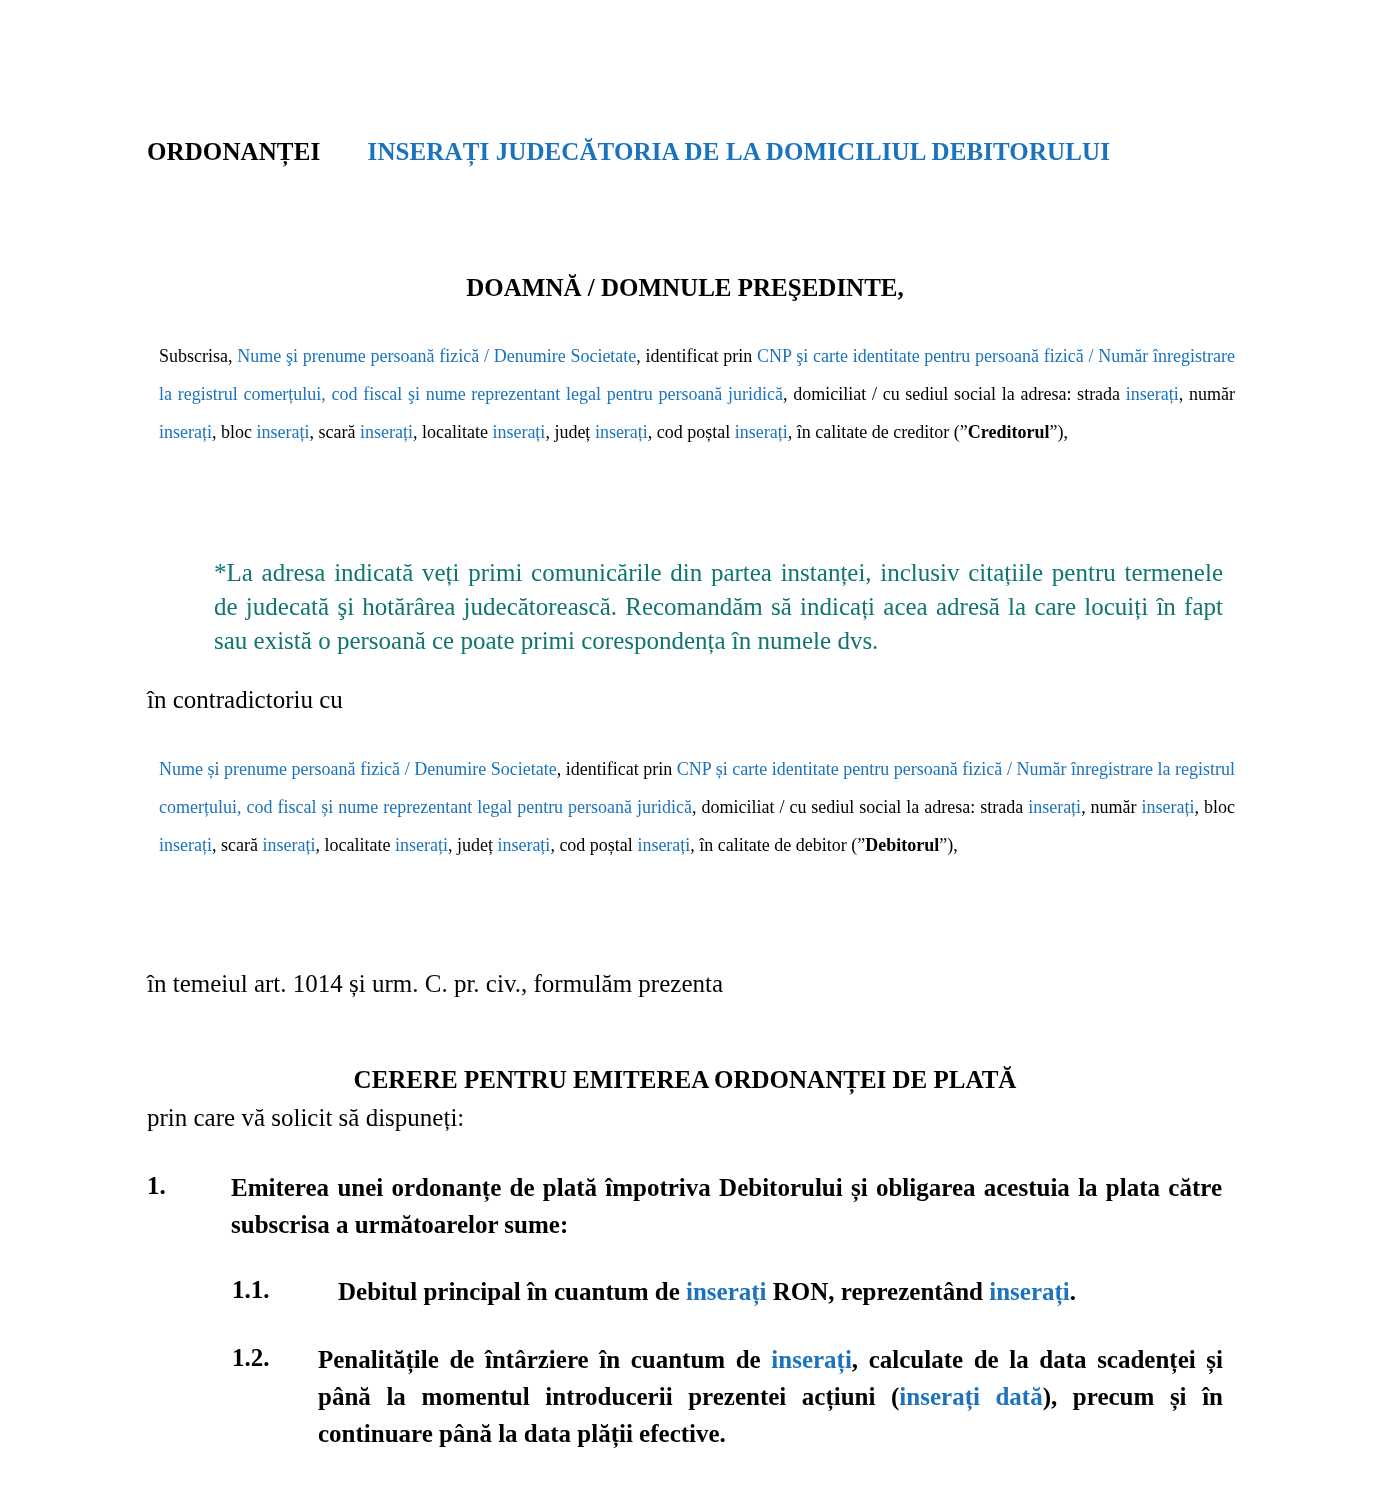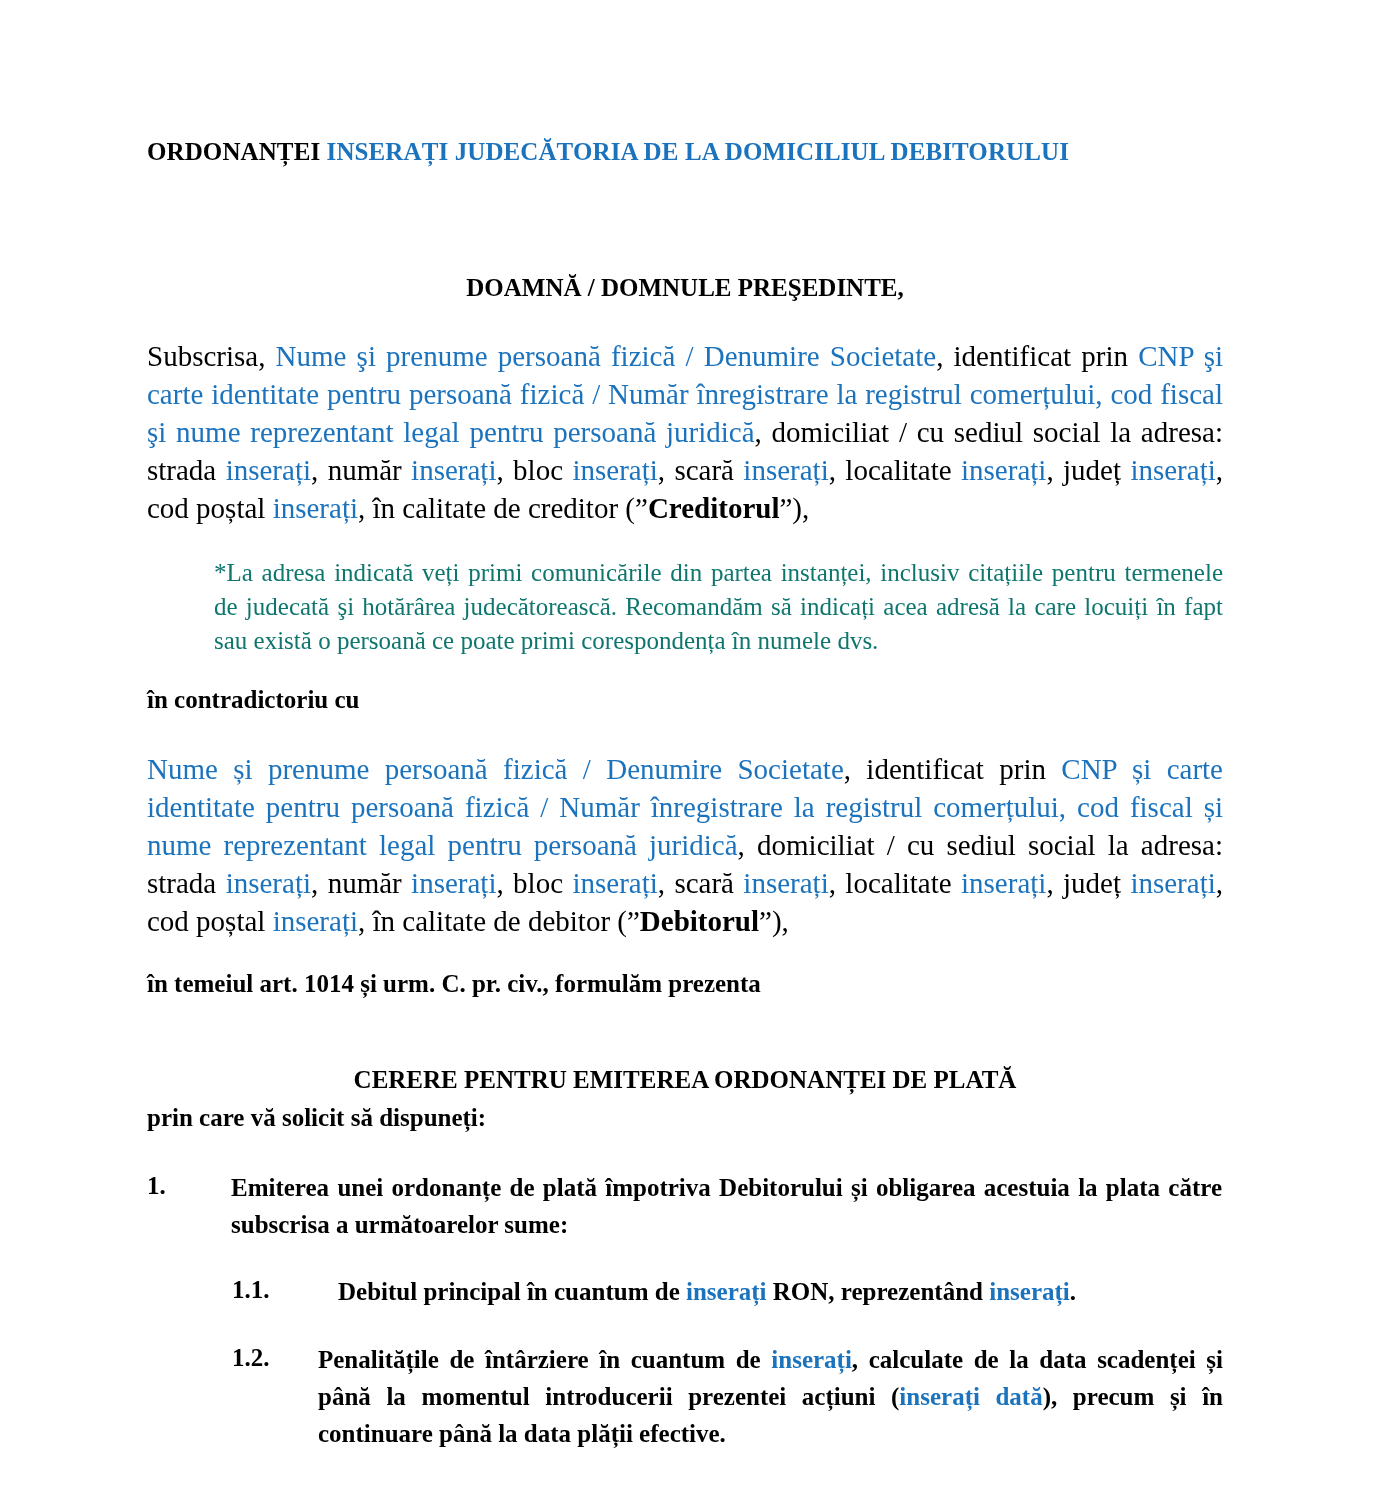--- a/index.html
+++ b/index.html
@@ -3,35 +3,35 @@
 <meta charset="utf-8">
 <style>
   html, body { margin: 0; padding: 0; background: #ffffff; }
   body { width: 1386px; height: 1486px; overflow: hidden; position: relative;
          font-family: "Liberation Serif", "DejaVu Serif", serif; color: #000; }
   .page { position: absolute; left: 147px; top: 0; width: 1076px; }
   .blue { color: #1b73bd; }
   b, .b { font-weight: bold; }
   .court { position: absolute; top: 138px; left: 0; font-size: 25px; font-weight: bold; white-space: nowrap; letter-spacing: 0.1px; }
   .address { position: absolute; top: 274px; left: 0; width: 1076px; text-align: center; font-size: 25px; font-weight: bold; }
-  .para { position: absolute; left: 0; width: 1076px; font-size: 29px; line-height: 38px; text-align: justify; }
+  .para { position: absolute; left: 12px; width: 1076px; font-size: 18px; line-height: 38px; text-align: justify; }
   .note { position: absolute; left: 67px; width: 1009px; font-size: 25px; line-height: 34px; text-align: justify; }
-  .single { position: absolute; left: 0; font-size: 25px; white-space: nowrap; font-weight: bold; }
+  .single { position: absolute; left: 0; font-size: 25px; white-space: nowrap; }
   .title { position: absolute; left: 0; width: 1076px; text-align: center; font-size: 25px; font-weight: bold; margin-top: 28px; }
   .list-num { position: absolute; font-size: 25px; font-weight: bold; }
   .list-text { position: absolute; font-size: 25px; font-weight: bold; line-height: 37px; text-align: justify; }
 </style>
 </head>
 <body>
 
 <div class="page">
 
   <div class="court">
     <span>ORDONANȚEI</span>
-    <span class="blue" style="color: rgb(27, 115, 189);">INSERAȚI JUDECĂTORIA DE LA DOMICILIUL DEBITORULUI</span>
+    <span class="blue" style="color: rgb(27, 115, 189); margin-left: 41px;">INSERAȚI JUDECĂTORIA DE LA DOMICILIUL DEBITORULUI</span>
   </div>
 
   <div class="address">DOAMNĂ / DOMNULE PREŞEDINTE,</div>
 
   <div class="para" style="top:337px;"><span>Subscrisa, </span><span class="blue" style="color: rgb(27, 115, 189);">Nume şi prenume persoană fizică / Denumire Societate</span><span>, identificat prin </span><span class="blue" style="color: rgb(27, 115, 189);">CNP şi carte identitate pentru persoană fizică / Număr înregistrare la registrul comerțului, cod fiscal şi nume reprezentant legal pentru persoană juridică</span><span>, domiciliat / cu sediul social la adresa: strada </span><span class="blue" style="color: rgb(27, 115, 189);">inserați</span><span>, număr </span><span class="blue" style="color: rgb(27, 115, 189);">inserați</span><span>, bloc </span><span class="blue" style="color: rgb(27, 115, 189);">inserați</span><span>, scară </span><span class="blue" style="color: rgb(27, 115, 189);">inserați</span><span>, localitate </span><span class="blue" style="color: rgb(27, 115, 189);">inserați</span><span>, județ </span><span class="blue" style="color: rgb(27, 115, 189);">inserați</span><span>, cod poștal </span><span class="blue" style="color: rgb(27, 115, 189);">inserați</span><span>, în calitate de creditor (”</span><b>Creditorul</b><span>”),</span></div>
 
   <div class="note blue" style="top: 556px; color: #0f766e;">*La adresa indicată veți primi comunicările din partea instanței, inclusiv citațiile pentru termenele de judecată şi hotărârea judecătorească. Recomandăm să indicați acea adresă la care locuiți în fapt sau există o persoană ce poate primi corespondența în numele dvs.</div>
 
   <div class="single" style="top:686px;">în contradictoriu cu</div>
 

